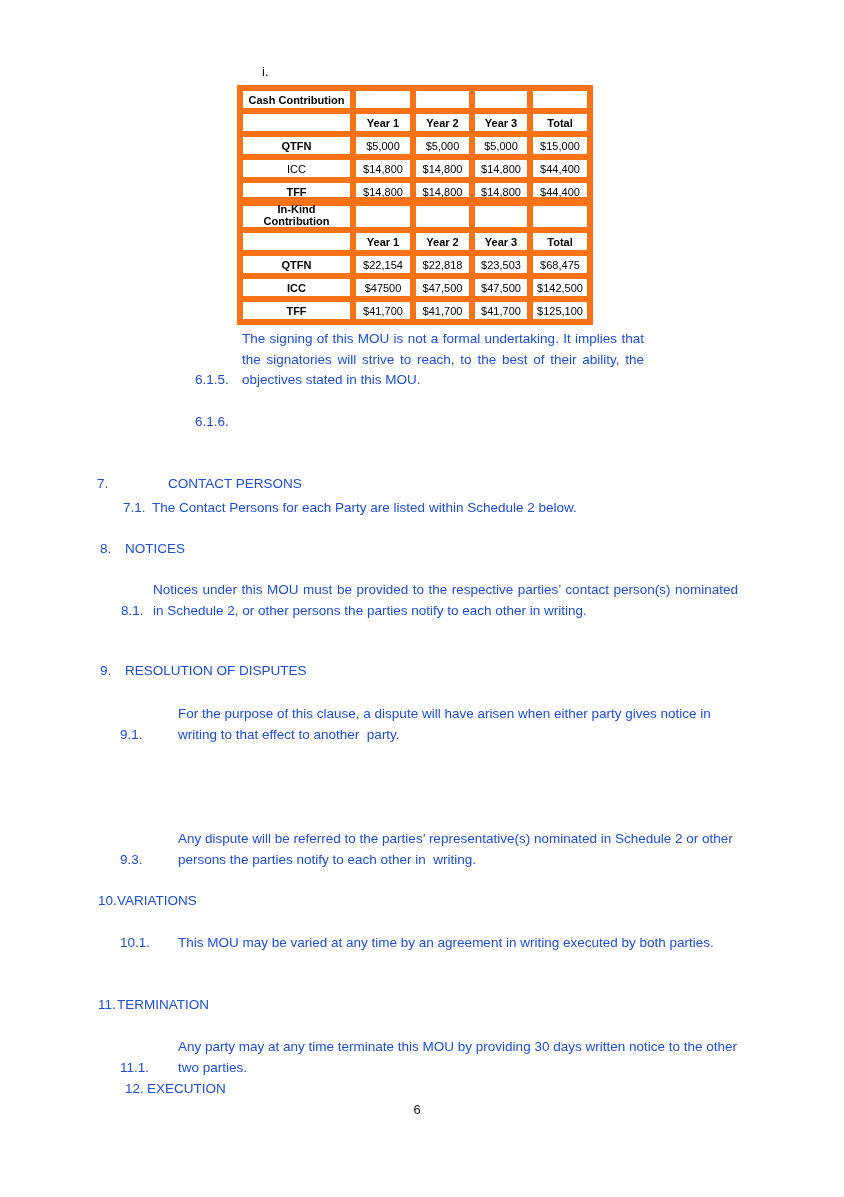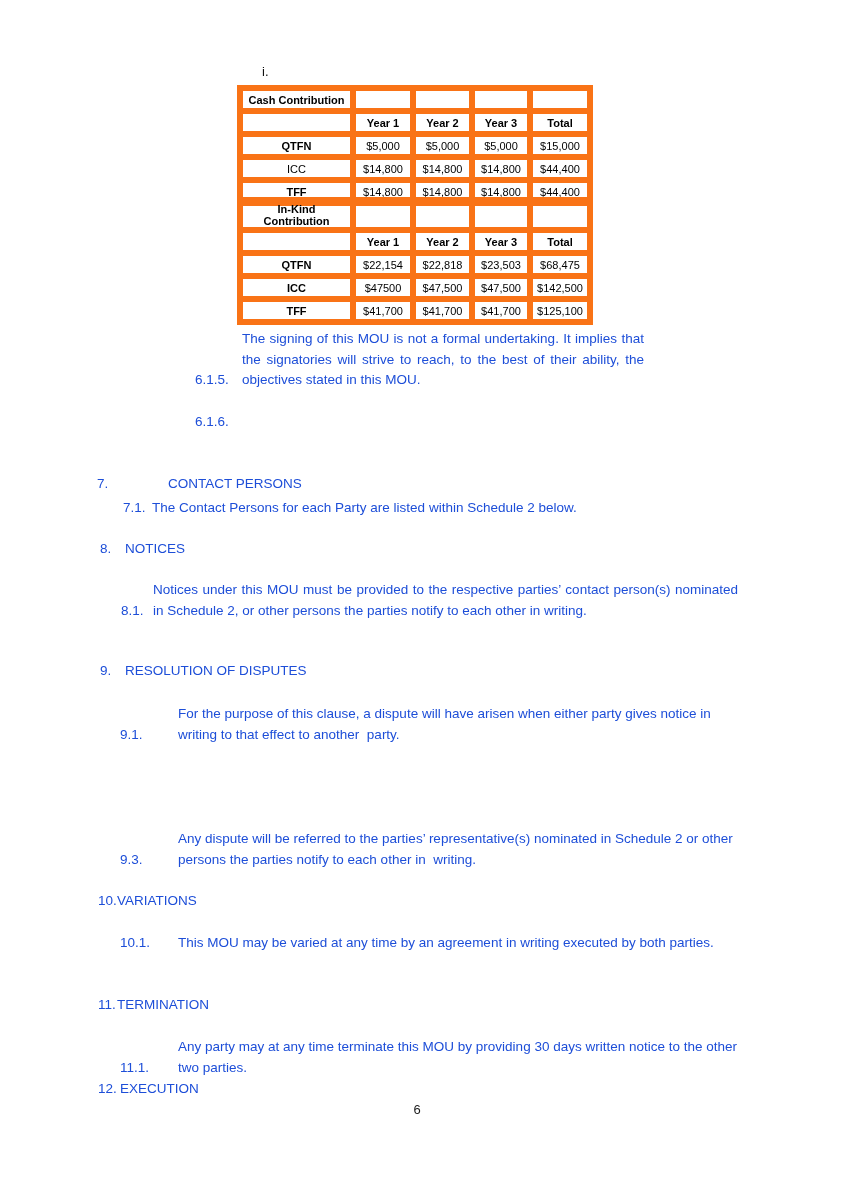--- a/index.html
+++ b/index.html
@@ -43,21 +43,21 @@
   .h8   { left:100px; top:539px; } .h8 .num  { width:25px; }
   .c81  { left:121px; top:580px; } .c81 .num { width:32px; } .c81 .txt { width:585px; }
   .h9   { left:100px; top:661px; } .h9 .num  { width:25px; }
   .c91  { left:120px; top:704px; } .c91 .num { width:58px; } .c91 .txt { width:560px; }
   .c92  { left:120px; top:766px; } .c92 .num { width:58px; } .c92 .txt { width:560px; }
   .c93  { left:120px; top:829px; } .c93 .num { width:58px;margin-top:16px; } .c93 .txt { width:560px; }
   .h10  { left:98px;  top:891px; } .h10 .num { width:19px; }
   .c101 { left:120px; top:933px; } .c101 .num { width:58px; } .c101 .txt { width:560px; }
   .h11  { left:98px;  top:995px; } .h11 .num { width:19px; }
   .c111 { left:120px; top:1037px; } .c111 .num { width:58px; } .c111 .txt { width:560px; }
-  .h12  { left:98px;  top:1079px; } .h12 .num { width:22px; }
+  .h12  { left:98px;  top:1079px; } .h12 .num { width:22px;margin-left:27px; }
 
   .pagenum {
     position:absolute; left:0; top:1102px; width:834px; text-align:center;
     font-size:13px; color:#1b1b1b;
   }
 </style>
 </head>
 <body>
 
 <div class="page">

